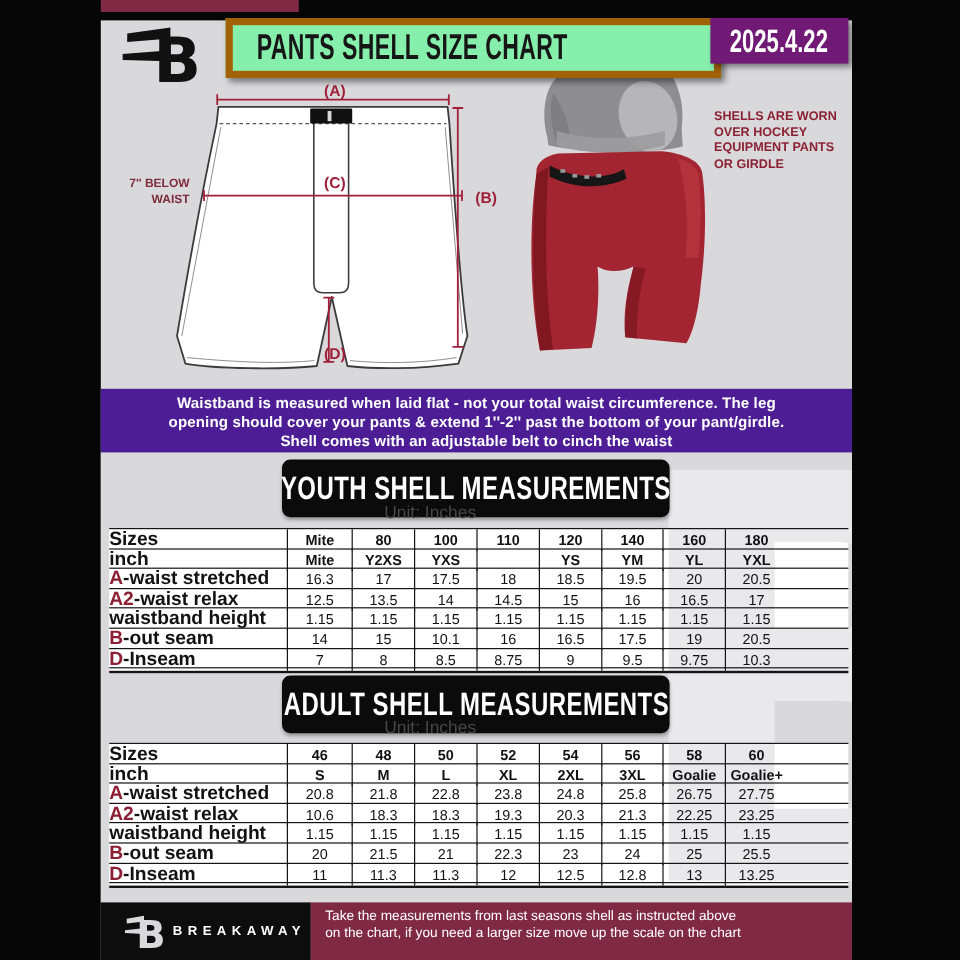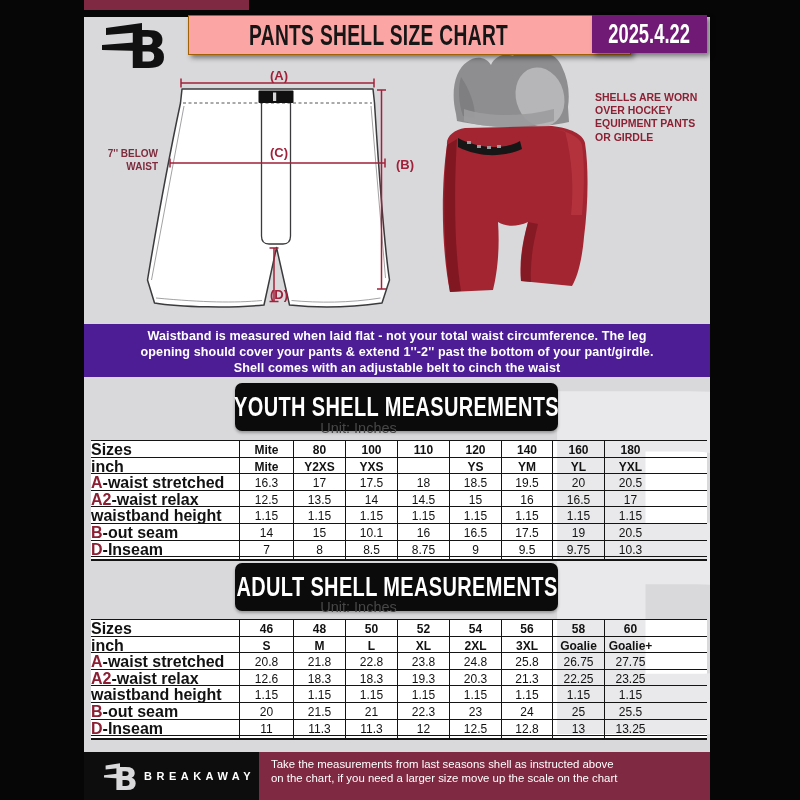--- a/index.html
+++ b/index.html
@@ -2,23 +2,23 @@
 <html><head>
 <meta charset="utf-8">
 <style>
   html,body{margin:0;padding:0;background:#000;}
   .page{position:relative;width:800px;height:800px;background:#060606;overflow:hidden;
         font-family:"Liberation Sans",sans-serif;}
   .accent-strip{position:absolute;left:84px;top:0;width:165px;height:10px;background:#7f2a42;}
   .content{position:absolute;left:84px;top:17px;width:626px;height:783px;background:#d9d9dc;}
 
   
-  .title-box{position:absolute;left:104px;top:-2px;width:401px;height:38px;background:#fca5a5;
-             border:1px solid #a16207;box-shadow:3px 3px 5px rgba(0,0,0,.45);display:flex;
-             align-items:center;z-index:6;padding-left:40px;}
+  .title-box{position:absolute;left:104px;top:-2px;width:401px;height:38px;background:#86efac;
+             border:6px solid #a16207;box-shadow:3px 3px 5px rgba(0,0,0,.45);display:flex;
+             align-items:center;z-index:6;}
   .title-box .ttl{display:inline-block;transform:scaleX(.64);transform-origin:left center;
              white-space:nowrap;font-size:30px;font-weight:bold;color:#161616;margin-left:20px;letter-spacing:.5px;}
   .date-box{position:absolute;left:508px;top:-2px;width:115px;height:38px;background:#701a75;
              box-shadow:3px 3px 5px rgba(0,0,0,.45);display:flex;align-items:center;justify-content:center;z-index:6;}
   .date-box .dt{display:inline-block;transform:scaleX(.68);white-space:nowrap;font-size:27px;
              font-weight:bold;color:#fff;}
   .logo{position:absolute;left:18px;top:1px;z-index:7;}
 
   
   .diagram-svg{position:absolute;left:0;top:0;width:626px;height:308px;z-index:1;}
@@ -279,21 +279,21 @@
             <div class="tcell">21.8</div>
             <div class="tcell">22.8</div>
             <div class="tcell">23.8</div>
             <div class="tcell">24.8</div>
             <div class="tcell">25.8</div>
             <div class="tcell">26.75</div>
             <div class="tcell">27.75</div>
           </div>
           <div class="trow">
             <div class="tlabel"><span class="accent">A2</span>-waist relax</div>
-            <div class="tcell">12.6</div>
+            <div class="tcell">10.6</div>
             <div class="tcell">18.3</div>
             <div class="tcell">18.3</div>
             <div class="tcell">19.3</div>
             <div class="tcell">20.3</div>
             <div class="tcell">21.3</div>
             <div class="tcell">22.25</div>
             <div class="tcell">23.25</div>
           </div>
           <div class="trow">
             <div class="tlabel">waistband height</div>

